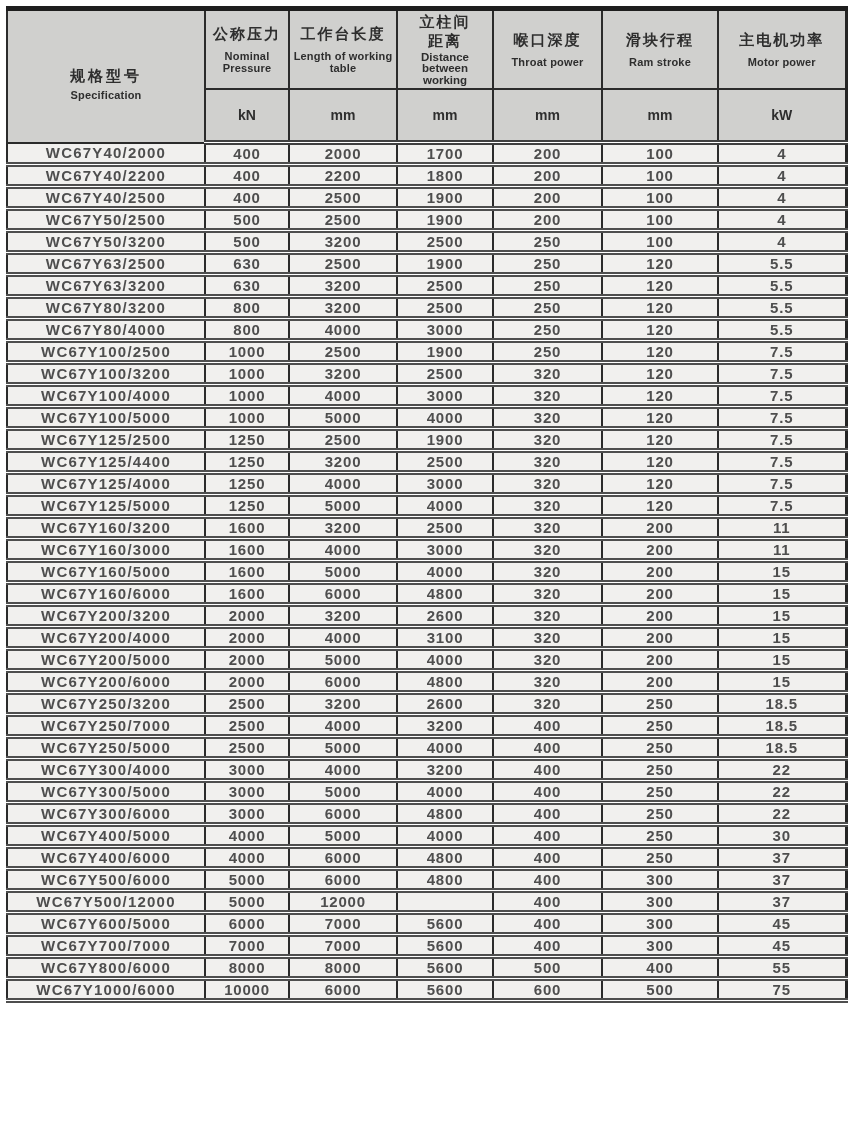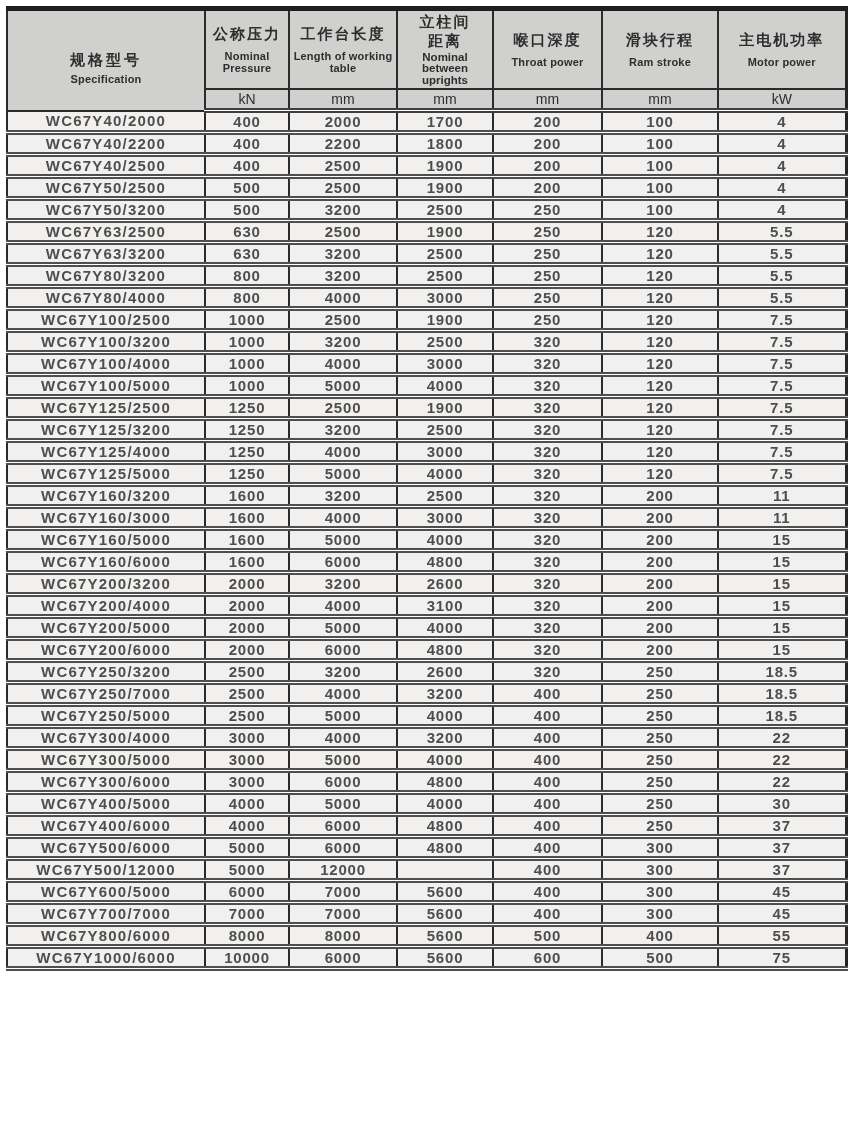--- a/index.html
+++ b/index.html
@@ -64,25 +64,25 @@
     line-height: 1.0;
     letter-spacing: 0;
   }
   .spec-hd .cn { letter-spacing: 3px; margin-top: 16px; }
   .spec-hd .en { margin-top: 4px; }
   
   thead tr.units-row td {
     background: #d0d0ce;
     height: 16px;
     text-align: center;
-    font-weight: normal;
+    font-weight: bold;
     font-size: 14px;
     color: #2e2e2e;
     border-bottom: 5px double #3f3f3f;
-    padding: 1px;
+    padding: 17px;
   }
   
   tbody td {
     background: #f1f0ee;
     height: 21px;
     text-align: center;
     vertical-align: middle;
     font-size: 15px;
     font-weight: 600;
     color: #4e4e4e;
@@ -119,21 +119,21 @@
             <div class="cn">公称压力</div>
             <div class="en">Nominal Pressure</div>
           </th>
           <th>
             <div class="cn">工作台长度</div>
             <div class="en">Length of working table</div>
           </th>
           <th>
             <div class="cn">立柱间
 距离</div>
-            <div class="en condensed">Nominal between uprights</div>
+            <div class="en condensed">Distance between working</div>
           </th>
           <th>
             <div class="cn">喉口深度</div>
             <div class="en">Throat power</div>
           </th>
           <th>
             <div class="cn">滑块行程</div>
             <div class="en">Ram stroke</div>
           </th>
           <th>
@@ -271,21 +271,21 @@
         <tr>
           <td class="spec">WC67Y125/2500</td>
           <td class="num">1250</td>
           <td class="num">2500</td>
           <td class="num">1900</td>
           <td class="num">320</td>
           <td class="num">120</td>
           <td class="num">7.5</td>
         </tr>
         <tr>
-          <td class="spec">WC67Y125/3200</td>
+          <td class="spec">WC67Y125/4400</td>
           <td class="num">1250</td>
           <td class="num">3200</td>
           <td class="num">2500</td>
           <td class="num">320</td>
           <td class="num">120</td>
           <td class="num">7.5</td>
         </tr>
         <tr>
           <td class="spec">WC67Y125/4000</td>
           <td class="num">1250</td>

